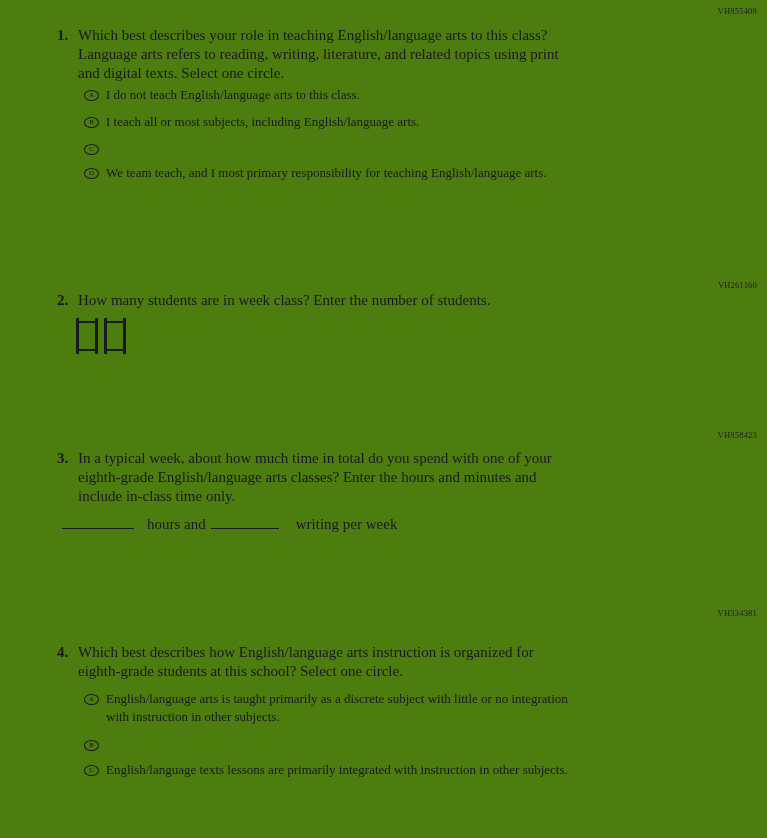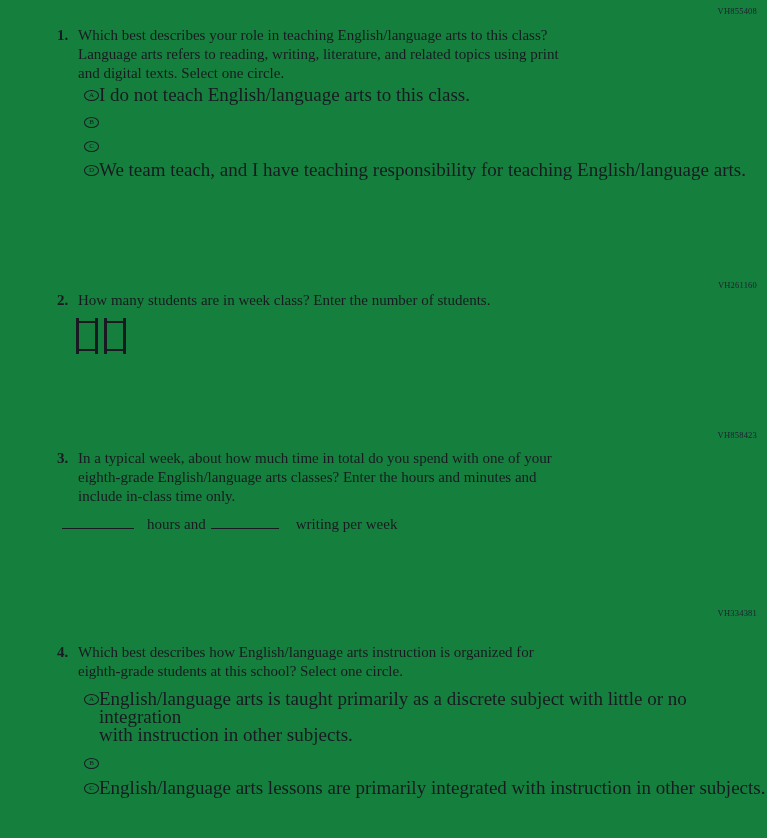--- a/index.html
+++ b/index.html
@@ -1,20 +1,20 @@
 <!DOCTYPE html>
 <html><head>
 <meta charset="utf-8">
 <style>
   html, body { margin: 0; padding: 0; background: #ffffff; }
   .page {
     position: relative;
     width: 767px;
     height: 838px;
-    background: #15803d;
+    background: #4d7c0f;
     font-family: "Liberation Serif", "DejaVu Serif", serif;
     color: #191922;
     overflow: hidden;
   }
   .code {
     position: absolute;
     right: 10px;
     font-size: 8.5px;
     letter-spacing: 0.2px;
     color: #1d1d30;
@@ -52,21 +52,22 @@
     border-radius: 50%;
     font-size: 7px;
     line-height: 7px;
     margin-top: 4px;
     flex-shrink: 0;
     color: #191922;
     cursor: pointer;
     box-sizing: border-box;
   }
   .option-text {
-    font-size: 19px;
+    margin-left: 7px;
+    font-size: 13px;
     line-height: 18px;
     white-space: pre-line;
   }
   .digit-boxes {
     position: absolute;
     left: 76px;
     display: flex;
     column-gap: 6px;
   }
   .digit-box {
@@ -116,27 +117,28 @@
 Language arts refers to reading, writing, literature, and related topics using print
 and digital texts. Select </span><b>one</b><span> circle.</span></span>
   </div>
   <div class="options gap9" style="top:86px">
     <div class="option-row">
       <span class="choice-circle">A</span>
       <span class="option-text">I do not teach English/language arts to this class.</span>
     </div>
     <div class="option-row">
       <span class="choice-circle">B</span>
+      <span class="option-text">I teach all or most subjects, including English/language arts.</span>
     </div>
     <div class="option-row">
       <span class="choice-circle">C</span>
     </div>
     <div class="option-row">
       <span class="choice-circle">D</span>
-      <span class="option-text">We team teach, and I have teaching responsibility for teaching English/language arts.</span>
+      <span class="option-text">We team teach, and I most primary responsibility for teaching English/language arts.</span>
     </div>
   </div>
 
   <div class="code" style="top:280px">VH261160</div>
   <div class="question" style="top:291px">
     <span class="q-num">2.</span>
     <span class="q-text"><span>How many students are in week class? Enter the number of students.</span></span>
   </div>
   <div class="digit-boxes" style="top:318px">
     <div class="digit-box"></div>
@@ -164,17 +166,17 @@
     <div class="option-row">
       <span class="choice-circle">A</span>
       <span class="option-text">English/language arts is taught primarily as a discrete subject with little or no integration
 with instruction in other subjects.</span>
     </div>
     <div class="option-row">
       <span class="choice-circle">B</span>
     </div>
     <div class="option-row">
       <span class="choice-circle">C</span>
-      <span class="option-text">English/language arts lessons are primarily integrated with instruction in other subjects.</span>
+      <span class="option-text">English/language texts lessons are primarily integrated with instruction in other subjects.</span>
     </div>
   </div>
 
 </div>
 
 </body></html>

